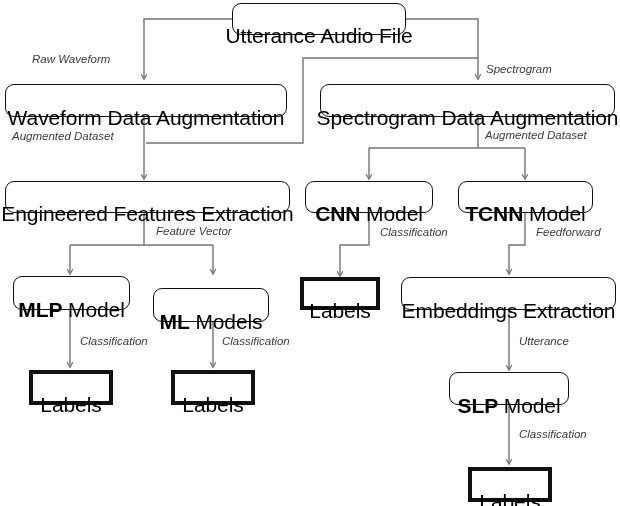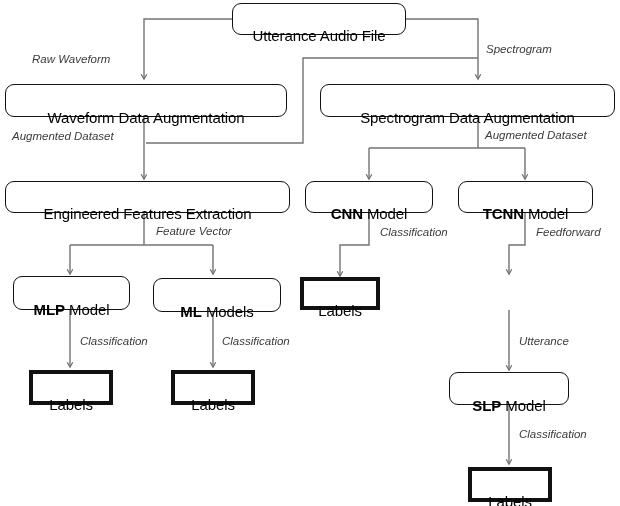--- a/index.html
+++ b/index.html
@@ -34,21 +34,21 @@
     border-radius: 9px;
     color: #000000;
     white-space: nowrap;
     letter-spacing: -0.1px;
   }
   .node.thick {
     border-width: 4.5px;
     border-radius: 0;
   }
   .node .lbl {
-    font-size: 15px;
+    font-size: 21px;
     line-height: 1;
     margin-top: 33px;
   }
   .node .lbl b {
     font-weight: 700;
   }
   .node .lbl span.norm {
     font-weight: 400;
   }
   .edge-label {
@@ -129,48 +129,51 @@
   </div>
 
   <div class="node" style="left:458px; top:181px; width:135px; height:32px;">
     <span class="lbl"><b>TCNN</b><span class="norm"> Model</span></span>
   </div>
 
   <div class="node" style="left:13px; top:276px; width:117px; height:34px;">
     <span class="lbl"><b>MLP</b><span class="norm"> Model</span></span>
   </div>
 
-  <div class="node" style="left:153px; top:278px; width:128px; height:34px;text-align:right;">
+  <div class="node" style="left:153px; top:288px; width:116px; height:34px;text-align:right;">
     <span class="lbl"><b>ML</b><span class="norm"> Models</span></span>
   </div>
 
   <div class="node thick" style="left:300px; top:277px; width:80px; height:33px;">
     <span class="lbl"><span class="norm">Labels</span></span>
   </div>
 
+  <div class="node" style="left:401px; top:277px; width:215px; height:33px;">
+    <span class="lbl"><span class="norm">Embeddings Extraction</span></span>
+  </div>
 
   <div class="node thick" style="left:29px; top:370px; width:84px; height:35px;">
     <span class="lbl"><span class="norm">Labels</span></span>
   </div>
 
   <div class="node thick" style="left:171px; top:370px; width:84px; height:35px;">
     <span class="lbl"><span class="norm">Labels</span></span>
   </div>
 
   <div class="node" style="left:449px; top:372px; width:120px; height:33px;">
     <span class="lbl"><b>SLP</b><span class="norm"> Model</span></span>
   </div>
 
   <div class="node thick" style="left:468px; top:467px; width:84px; height:35px;">
     <span class="lbl"><span class="norm">Labels</span></span>
   </div>
 
   <div class="edge-label lft" style="left:32px; top:54px;">Raw Waveform</div>
 
-  <div class="edge-label right" style="left:486px; top:44px;">Spectrogram</div>
+  <div class="edge-label right" style="left:486px; top:64px;">Spectrogram</div>
 
   <div class="edge-label lft" style="left:12px; top:131px;">Augmented Dataset</div>
 
   <div class="edge-label right" style="left:485px; top:130px;">Augmented Dataset</div>
 
   <div class="edge-label right" style="left:156px; top:226px;">Feature Vector</div>
 
   <div class="edge-label right" style="left:380px; top:227px;">Classification</div>
 
   <div class="edge-label right" style="left:536px; top:227px;">Feedforward</div>

